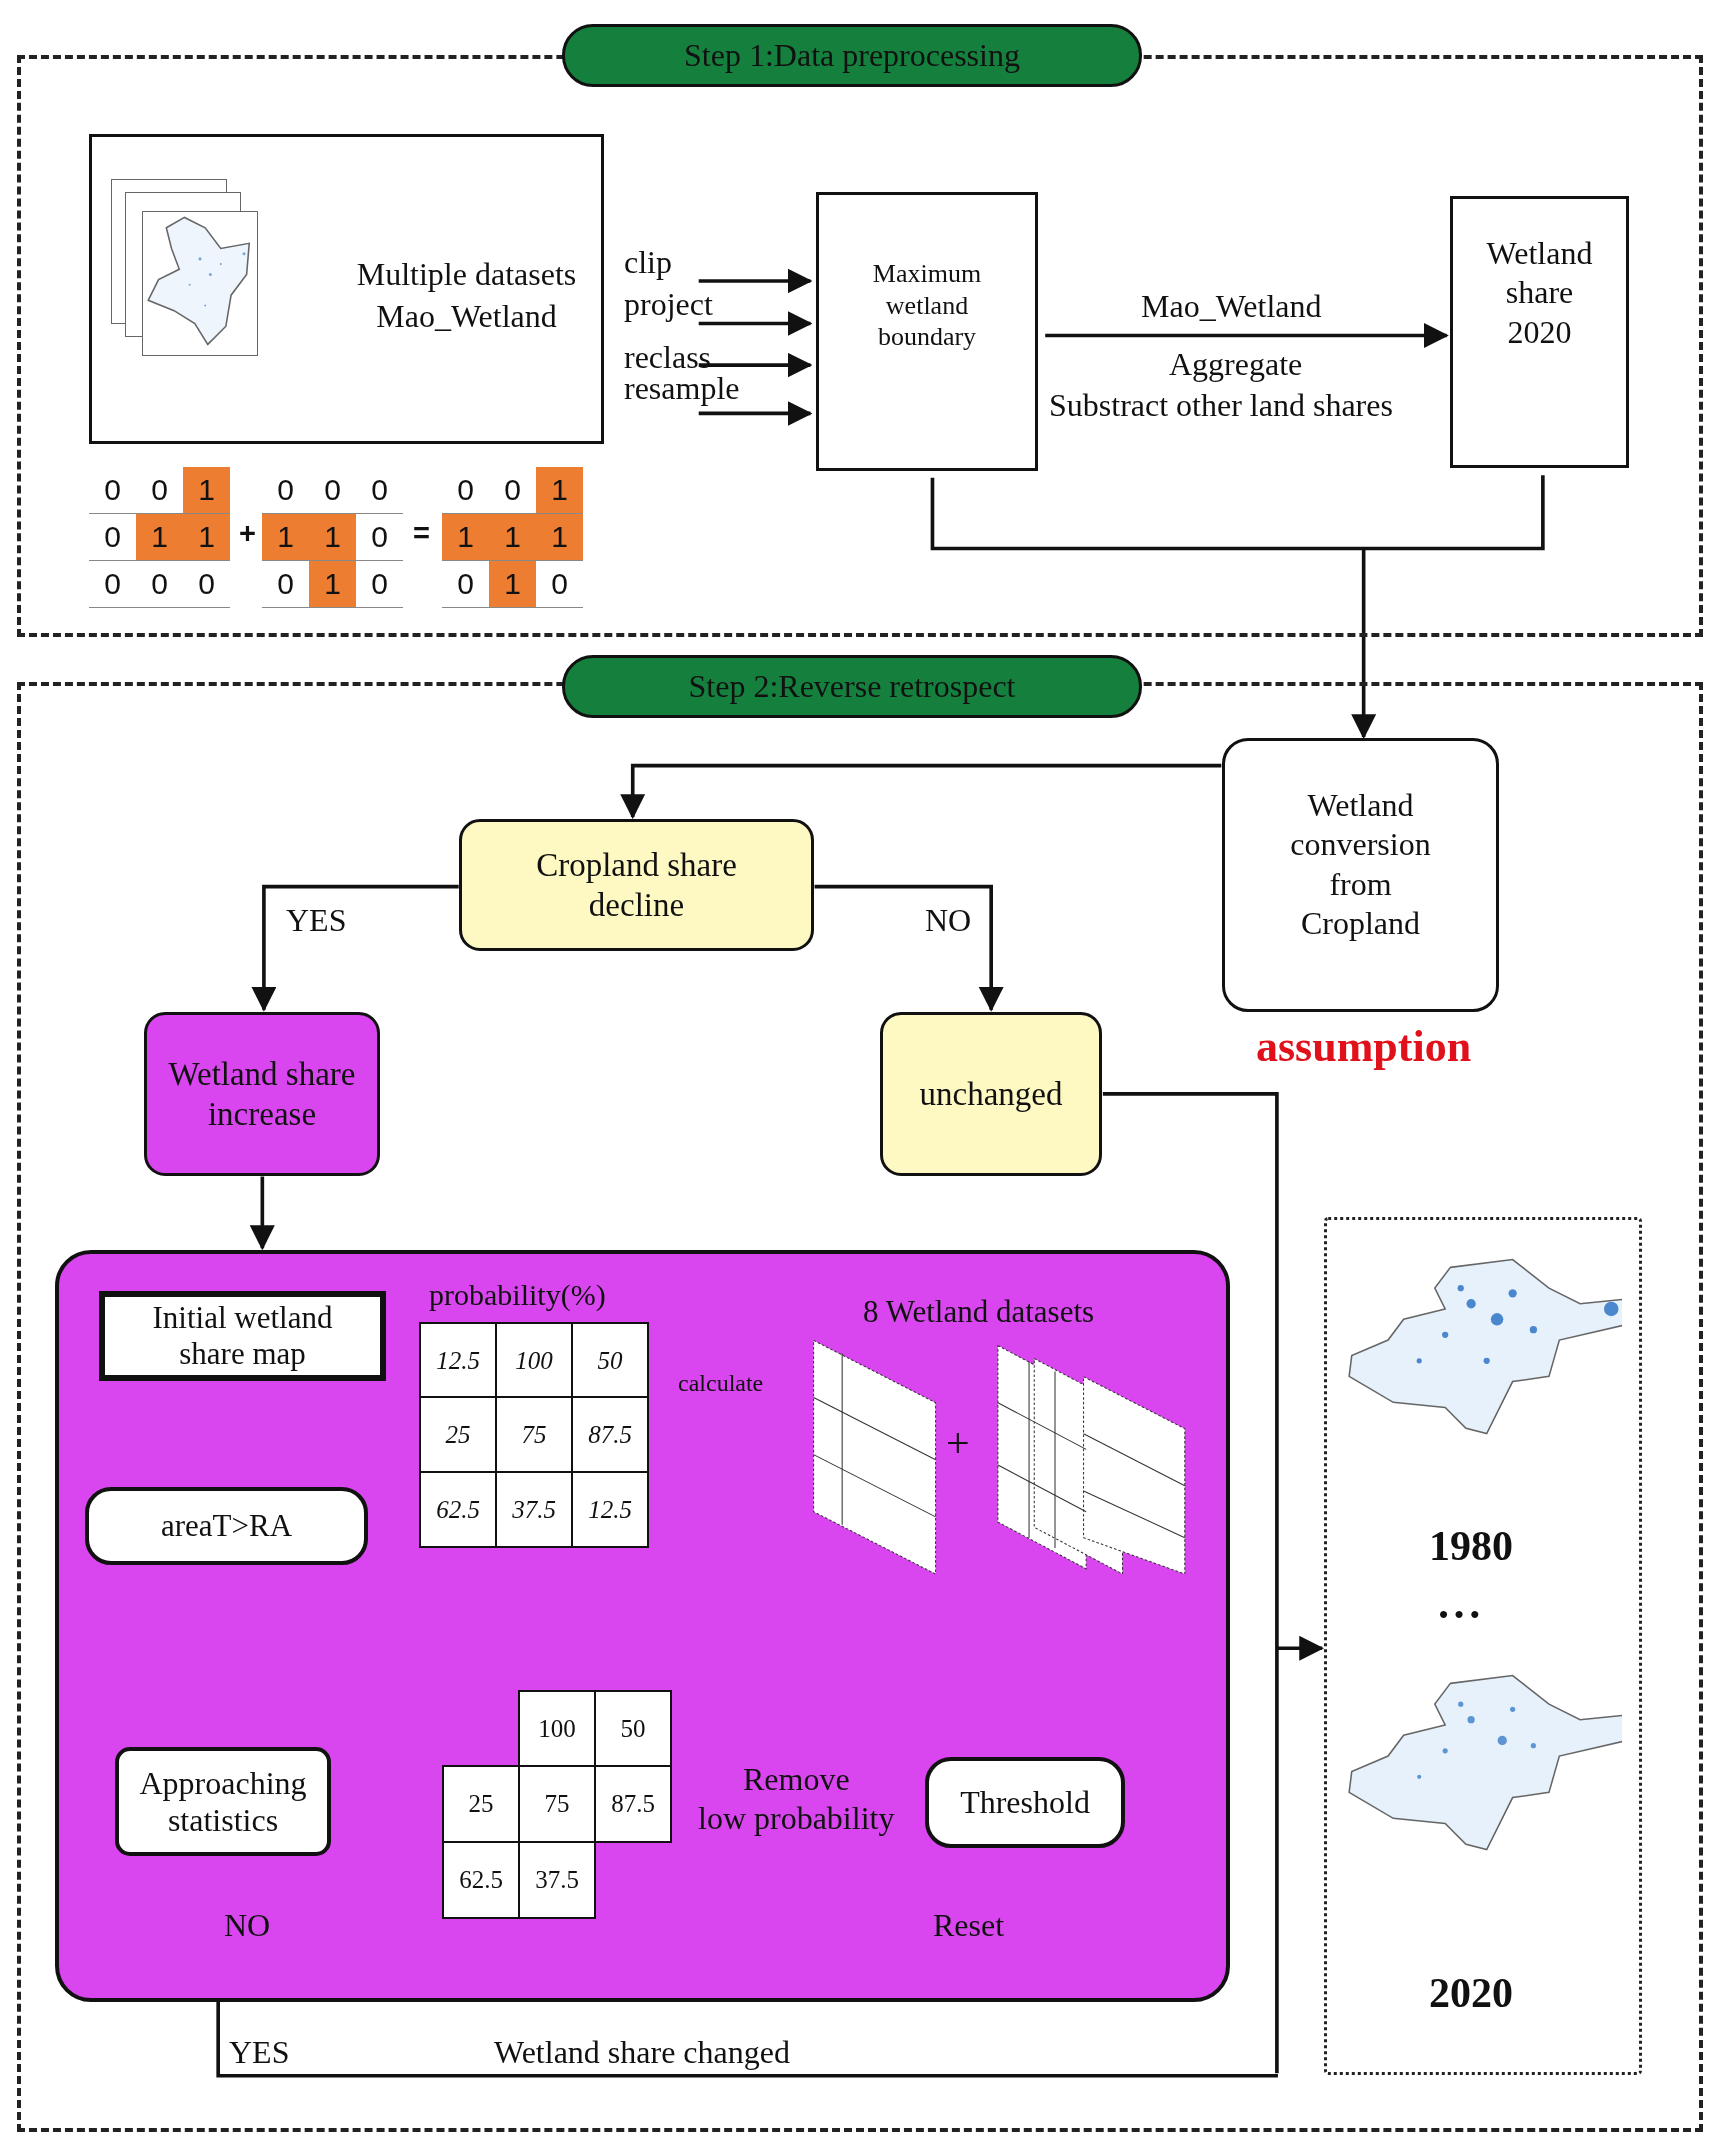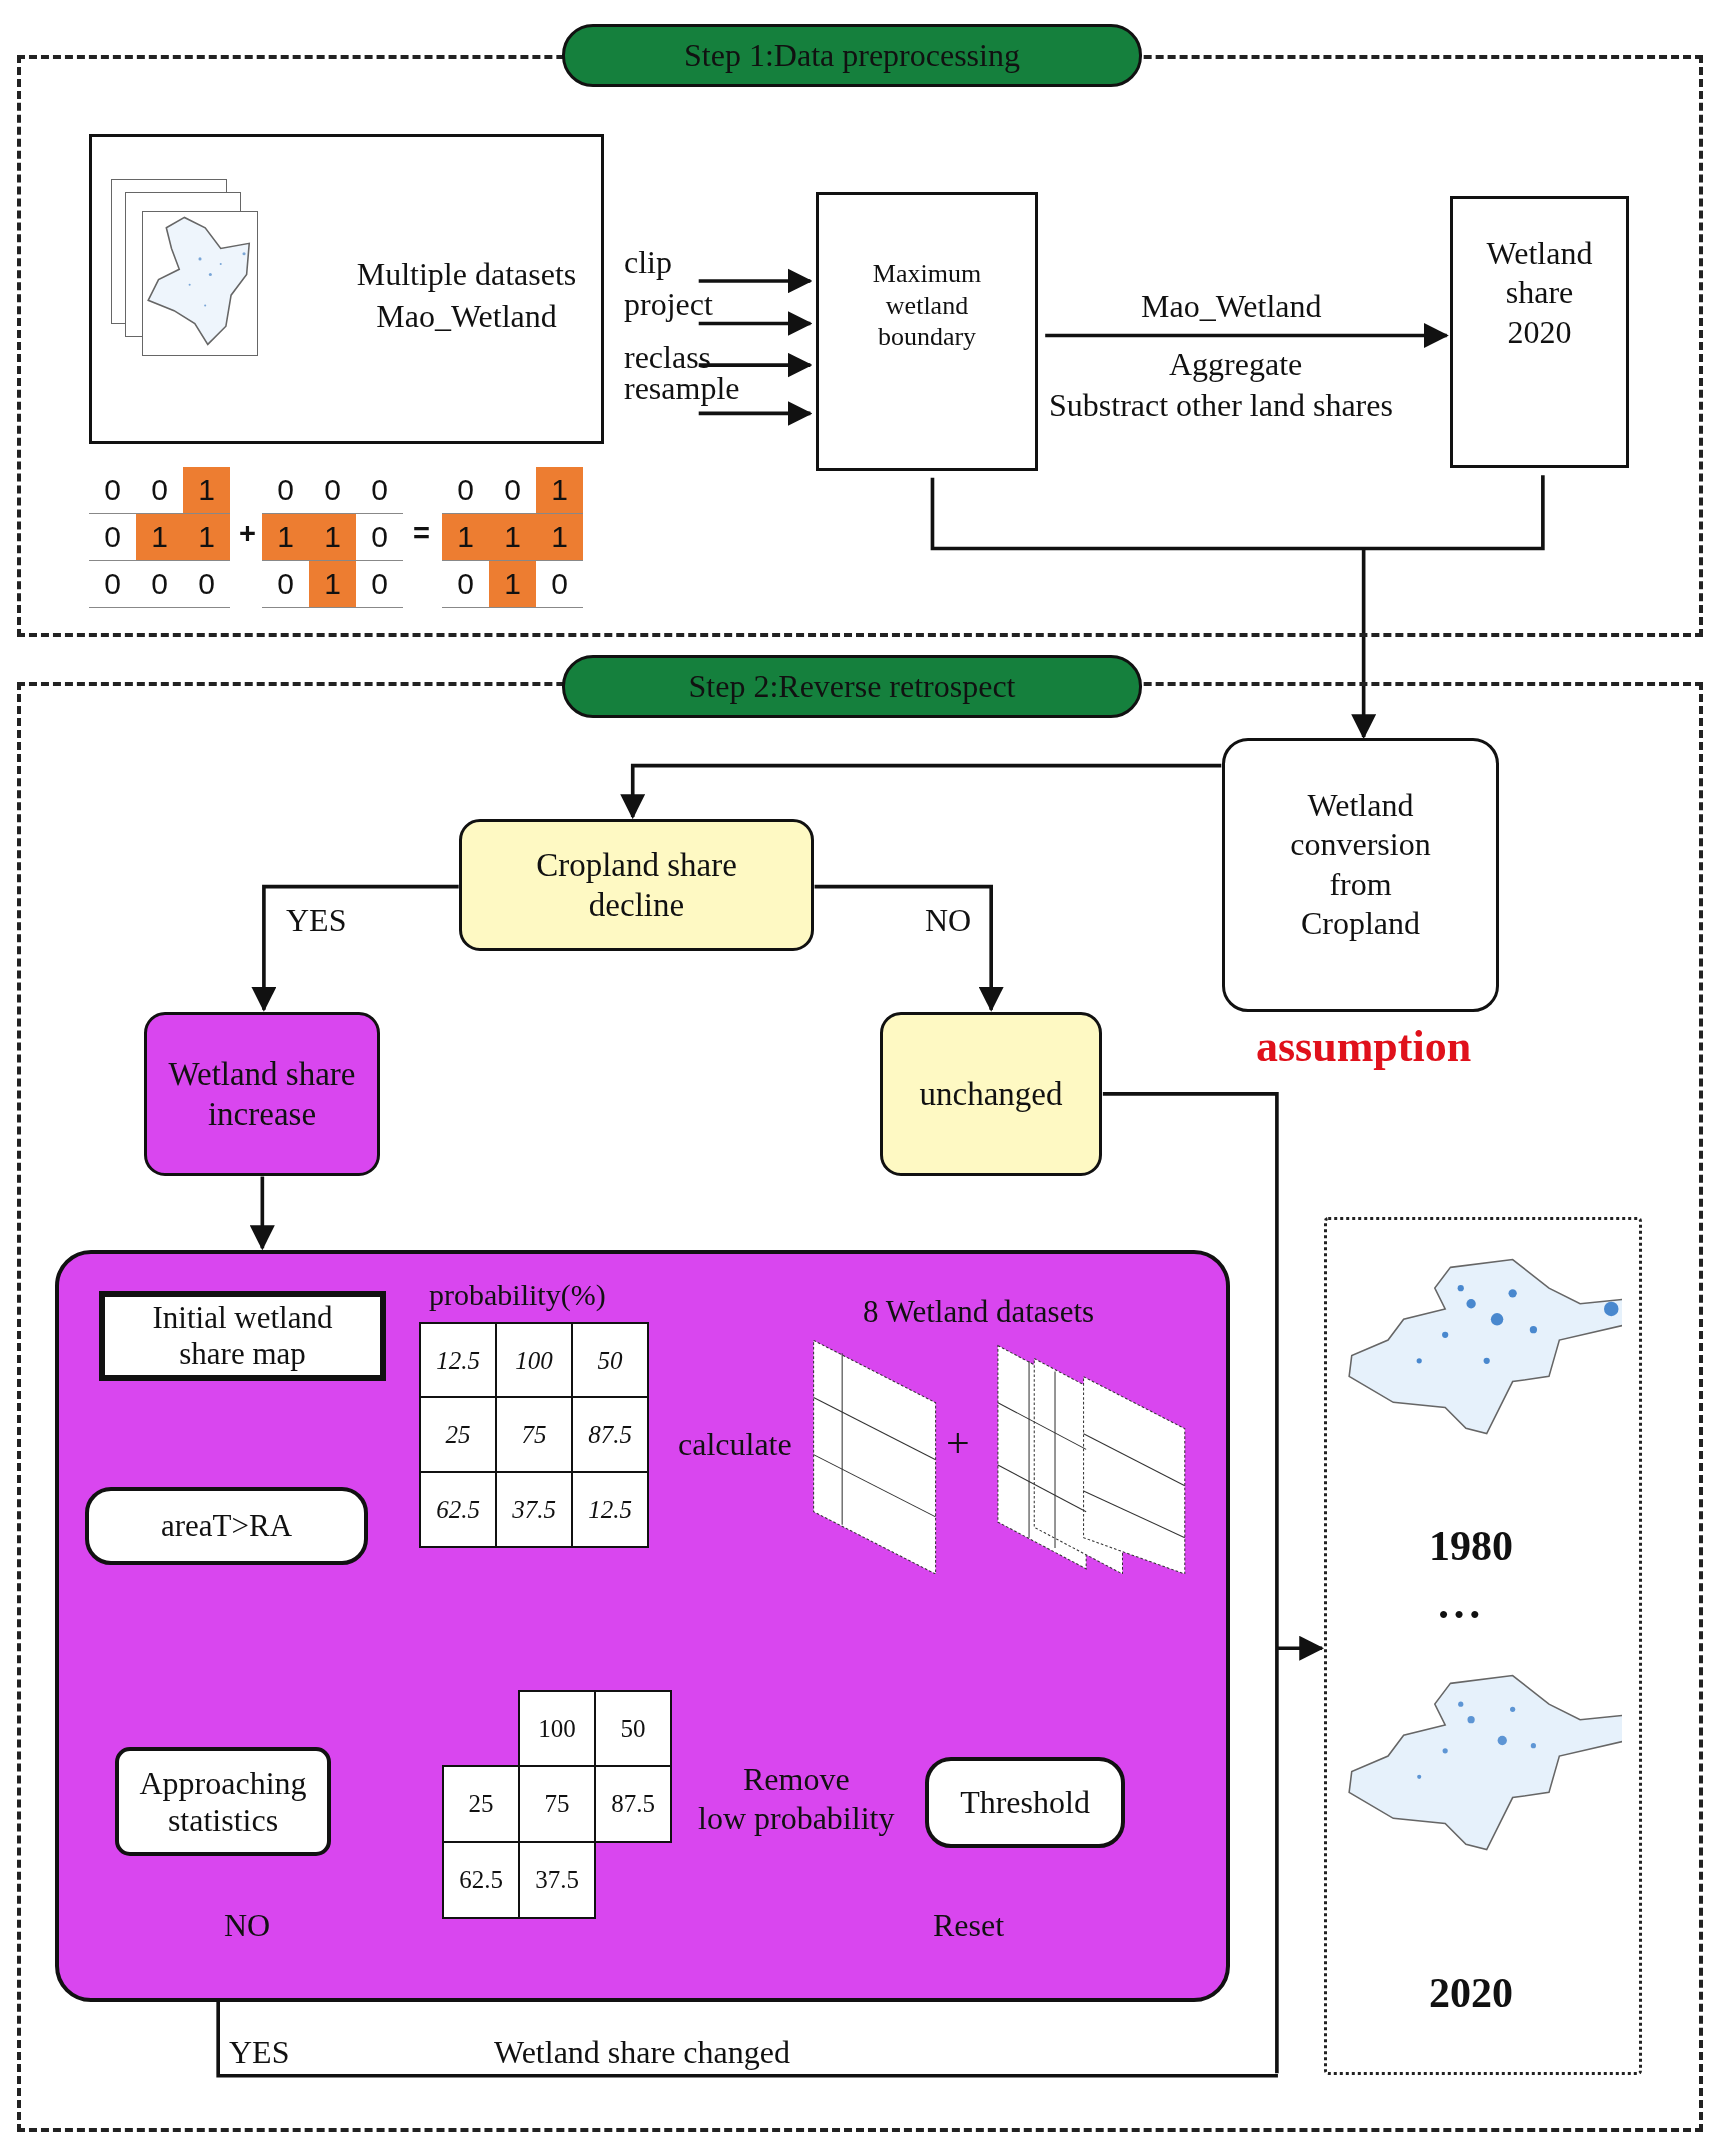--- a/index.html
+++ b/index.html
@@ -193,21 +193,21 @@
     <div class="cell" style="left: 76px; top: 0px; width: 78px; height: 77px;">100</div>
     <div class="cell" style="left: 152px; top: 0px; width: 78px; height: 77px;">50</div>
     <div class="cell" style="left: 0px; top: 74px; width: 78px; height: 77px;">25</div>
     <div class="cell" style="left: 76px; top: 74px; width: 78px; height: 77px;">75</div>
     <div class="cell" style="left: 152px; top: 74px; width: 78px; height: 77px;">87.5</div>
     <div class="cell" style="left: 0px; top: 149px; width: 78px; height: 77px;">62.5</div>
     <div class="cell" style="left: 76px; top: 149px; width: 78px; height: 77px;">37.5</div>
     <div class="cell" style="left: 152px; top: 149px; width: 78px; height: 77px;">12.5</div>
   </div>
 
-<div class="label" style="left:678px;top:1426px;font-size:32px;font-family:Liberation Serif, serif;">calculate</div>
+<div class="label" style="left:678px;top:1370px;font-size:24px;font-family:Liberation Serif, serif;">calculate</div>
 <div class="label" style="left:863px;top:1294px;font-size:31px;">8 Wetland datasets</div>
 
 <svg class="abs" style="left:811px;top:1330px;" width="379" height="244" viewBox="0 0 730 470">
   <g fill="#fff" stroke="#333" stroke-width="2" stroke-dasharray="5,4">
     <polygon points="5,20 240,140 240,470 5,350"></polygon>
     <polygon points="360,30 530,120 530,460 360,370"></polygon>
     <polygon points="430,55 600,145 600,470 430,380"></polygon>
     <polygon points="525,90 720,190 720,470 525,400"></polygon>
   </g>
   <g stroke="#333" stroke-width="2">

